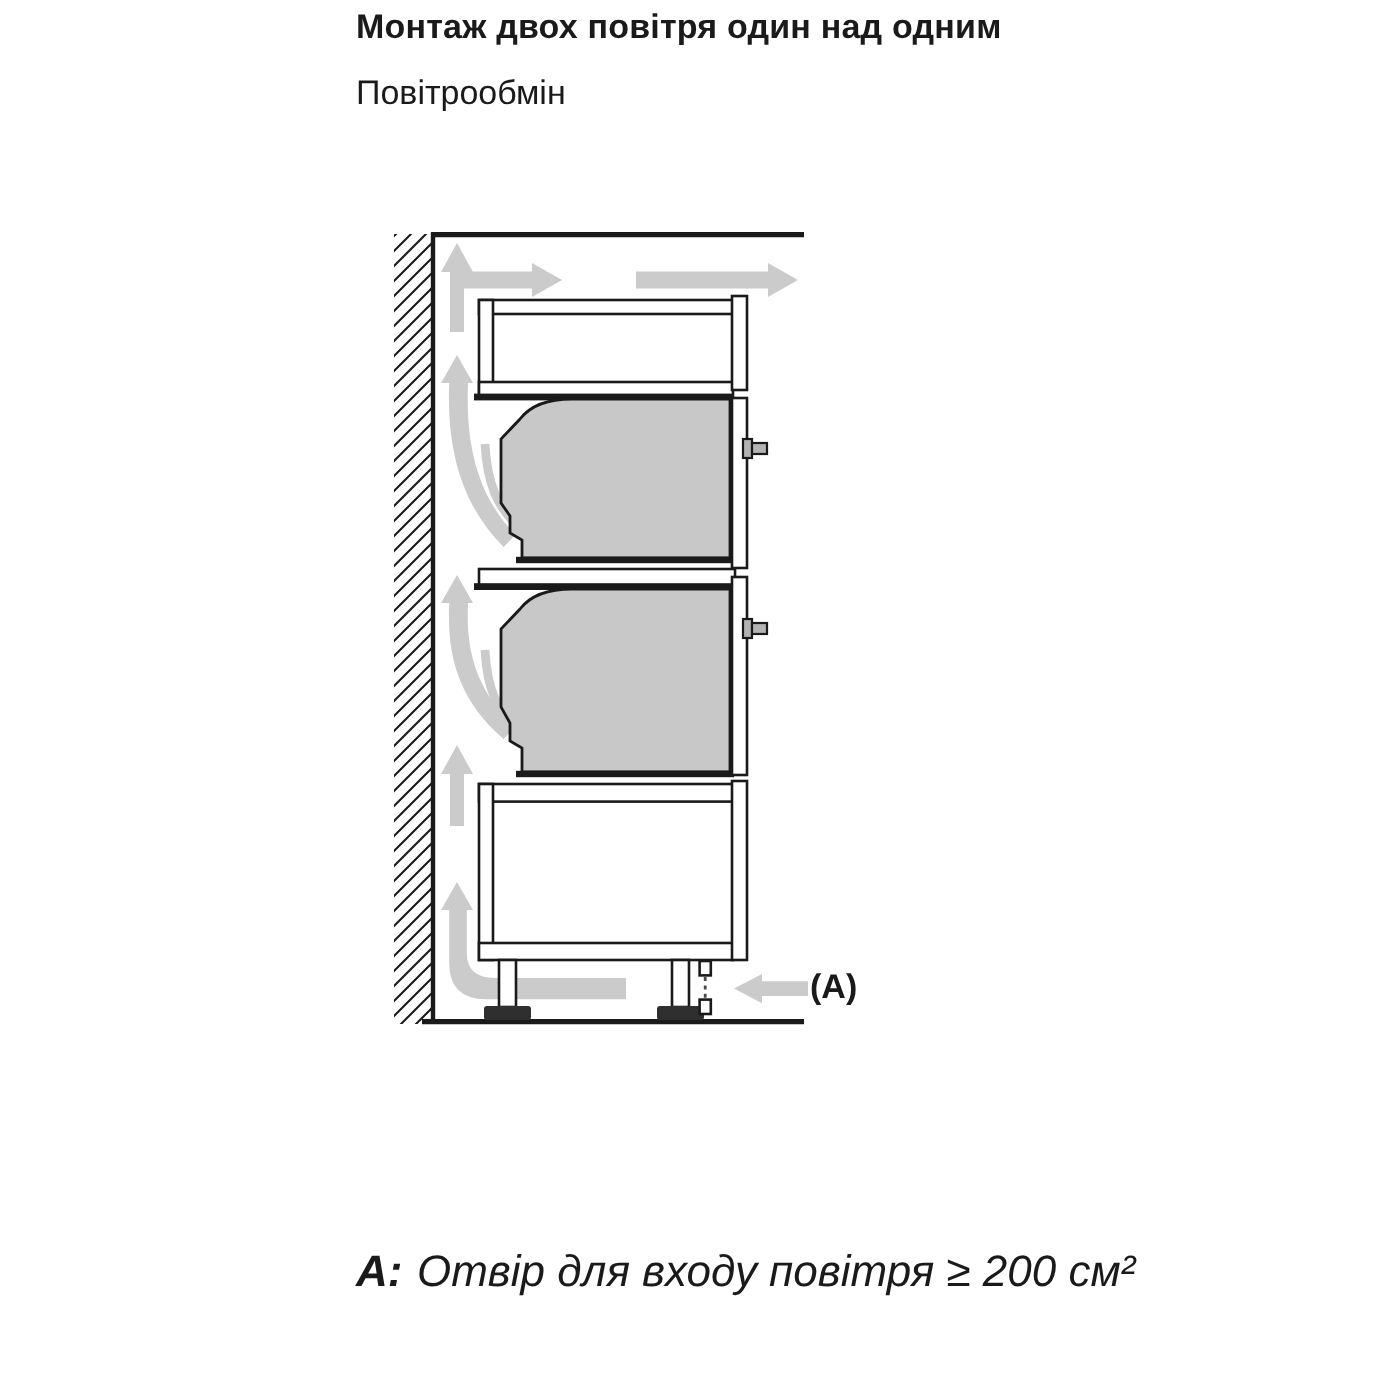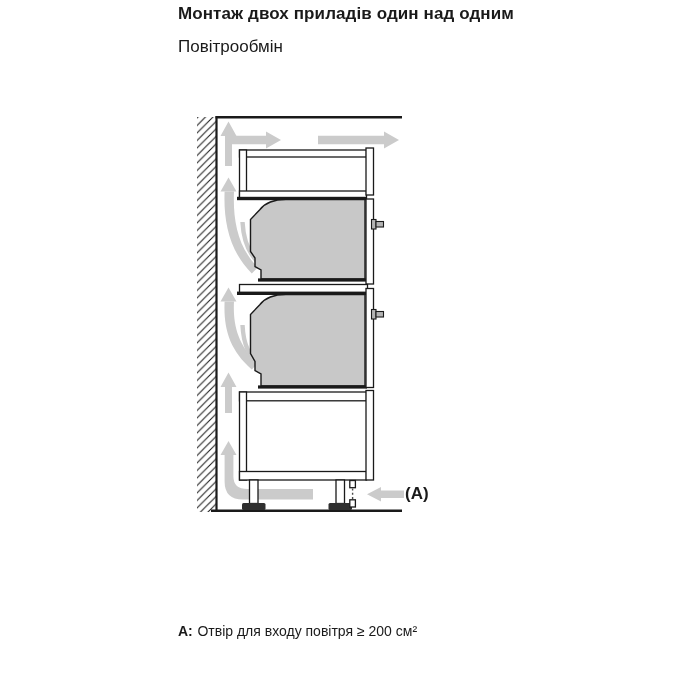--- a/index.html
+++ b/index.html
@@ -6,41 +6,41 @@
   .canvas{
     position:relative;width:700px;height:700px;background:var(--background,#fff);
     font-family:"Liberation Sans","DejaVu Sans",sans-serif;color:var(--line,#1a1a1a);
     overflow:hidden;
   }
   .title{position:absolute;left:178px;top:4px;font-size:17px;font-weight:bold;letter-spacing:.1px;}
   .subtitle{position:absolute;left:178px;top:37px;font-size:17px;font-weight:normal;}
   .diagram{position:absolute;left:0;top:0;width:700px;height:700px;}
   .diagram svg{position:absolute;left:0;top:0;}
   .label-a{position:absolute;left:405px;top:485px;font-size:17px;font-weight:bold;line-height:1;}
-  .note{position:absolute;left:178px;top:623px;font-size:14px;}
+  .note{position:absolute;left:178px;top:623px;font-size:22px;font-style:italic;}
   .note .note-prefix{font-weight:bold;margin-right:.33em;}
   
   .ln{stroke:var(--line,#1a1a1a);}
   .thick{stroke-width:2.6;}
   .wallln{stroke-width:2.2;}
   .panel{fill:#fff;stroke:var(--line,#1a1a1a);stroke-width:1.3;}
   .bar{fill:var(--line,#1a1a1a);}
   .oven-body{fill:var(--appliance,#c8c8c8);stroke:var(--line,#1a1a1a);stroke-width:1.4;}
   .arrow{fill:var(--arrow,#cbcbcb);}
   .arrow-stroke{stroke:var(--arrow,#cbcbcb);fill:none;stroke-width:4.4;}
   .bolt{fill:var(--bolt,#b3b3b3);stroke:var(--line,#1a1a1a);stroke-width:1.1;}
   .foot{fill:var(--foot,#2f2f2f);}
   .dash{stroke:#4a4a4a;stroke-width:1.4;stroke-dasharray:2 2.2;fill:none;}
 </style>
 </head>
 <body>
 
 <div class="canvas">
 
-  <div class="title">Монтаж двох приладів один над одним</div>
+  <div class="title">Монтаж двох повітря один над одним</div>
   <div class="subtitle">Повітрообмін</div>
 
   <div class="diagram">
     <svg width="700" height="700" viewBox="0 0 700 700">
       <defs>
         <pattern id="hatch" patternUnits="userSpaceOnUse" width="7.5" height="7.5">
           <path d="M0,7.5 L7.5,0 M-3.75,3.75 L3.75,-3.75 M3.75,11.25 L11.25,3.75" stroke="#1a1a1a" stroke-width="1.05" fill="none"></path>
         </pattern>
       </defs>
 

